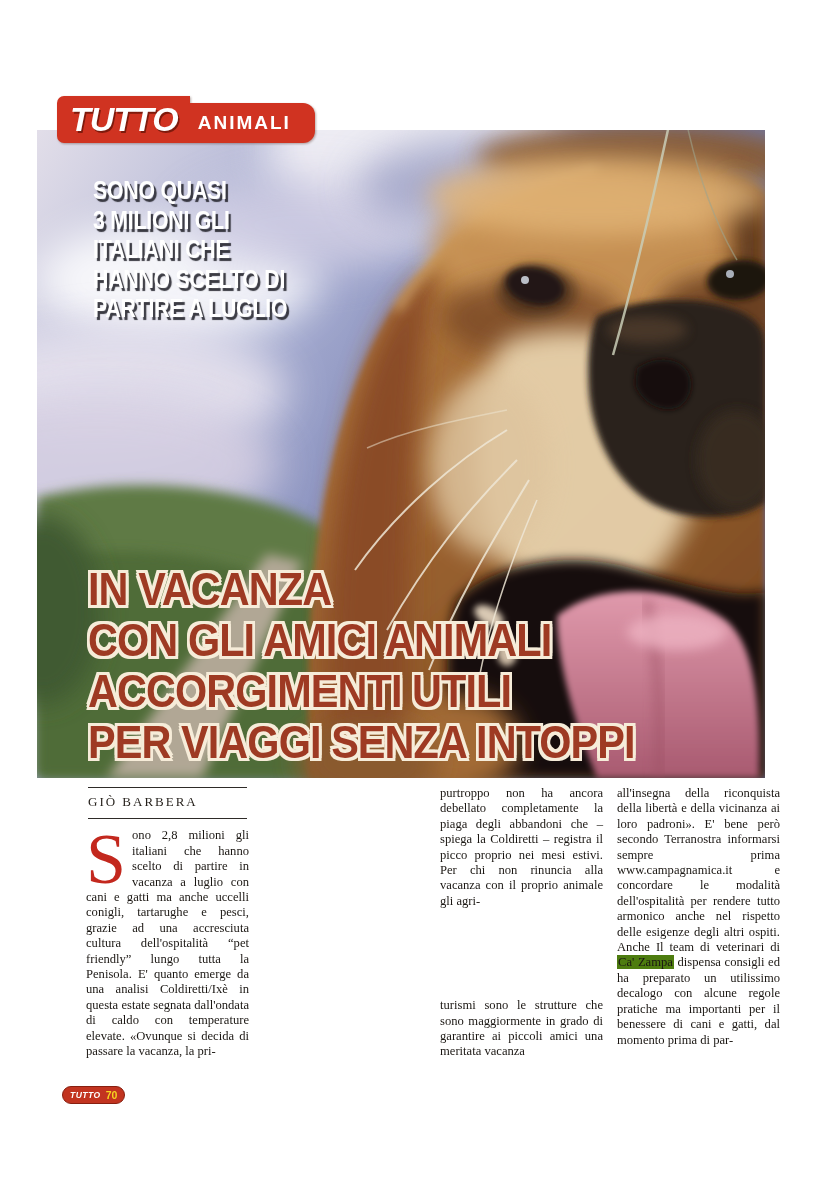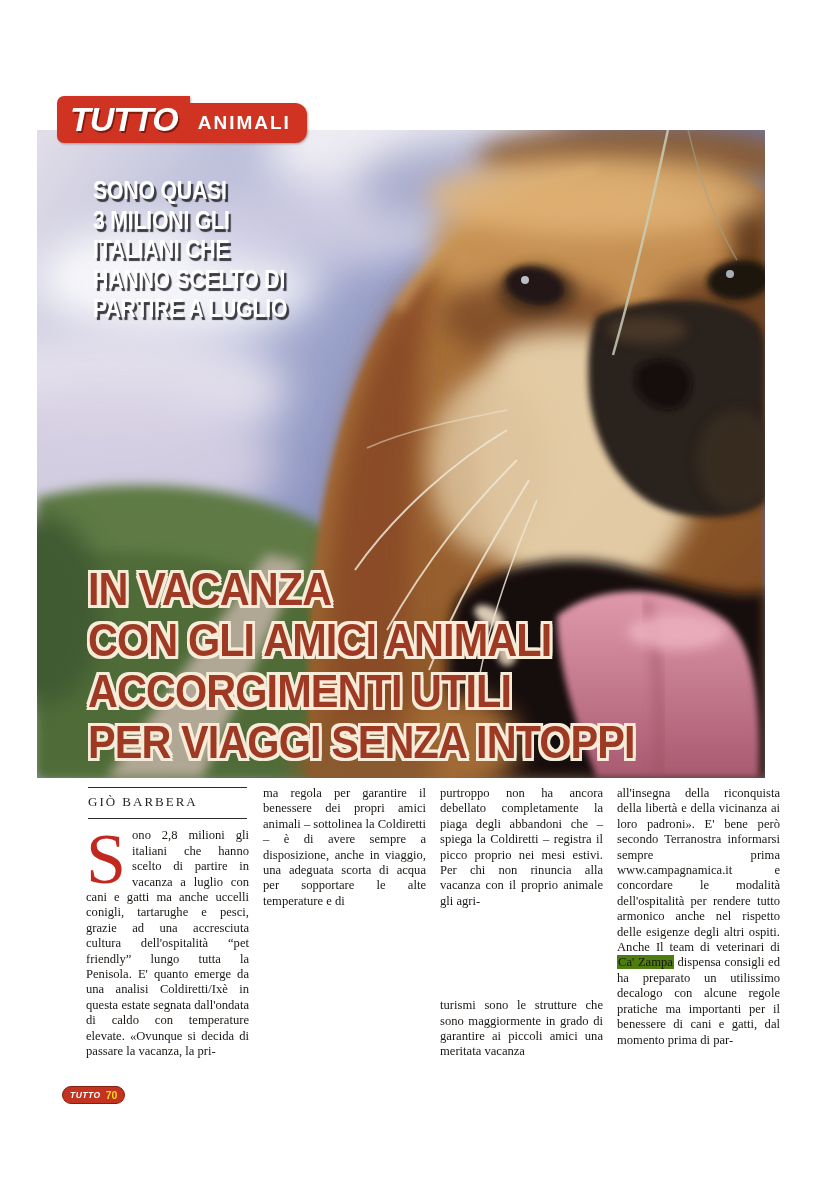--- a/index.html
+++ b/index.html
@@ -11,21 +11,21 @@
   .photo svg{display:block;}
 
   
   .logo{position:absolute;left:57px;top:96px;display:flex;align-items:flex-end;z-index:6;
         filter:drop-shadow(1px 1px 1px rgba(60,20,10,.35));}
   .logo-tutto{background:#d03321;color:#fff;height:47px;border-radius:7px 0 0 7px;
         font:900 34px/47px "Liberation Sans",sans-serif;font-style:italic;letter-spacing:-1px;
         padding:0 12px 0 13px;text-shadow:1.5px 1.5px 0 #7e1a0c;}
   .logo-animali{background:#d03321;color:#fff;height:40px;border-radius:2px 12px 12px 2px;
         font:700 19px/40px "Liberation Sans",sans-serif;letter-spacing:2px;
-        padding:0 16px 0 10px;margin-left:-2px;}
+        padding:0 24px 0 10px;margin-left:-2px;}
 
   
   .standfirst{position:absolute;left:93px;top:176px;z-index:5;color:#fff;
         font:800 26px/29.5px "Liberation Sans",sans-serif;letter-spacing:-0.3px;
         transform:scaleX(.82);transform-origin:left top;
         text-shadow:3px 3px 1px rgba(40,40,48,.9);}
 
   
   .headline{position:absolute;left:88px;top:564px;z-index:5;color:#9e3a23;
         font:800 46px/51px "Liberation Sans",sans-serif;letter-spacing:-1px;
@@ -199,21 +199,20 @@
     <div class="hl-line">ACCORGIMENTI UTILI</div>
     <div class="hl-line">PER VIAGGI SENZA INTOPPI</div>
   </div>
 
   <div class="article">
     <div class="col">
       <div class="byline">GIÒ BARBERA</div>
       <p style="margin:0"><span class="dropcap">S</span><span>ono 2,8 milioni gli italiani che hanno scelto di partire in vacanza a luglio con cani e gatti ma anche uccelli conigli, tartarughe e pesci, grazie ad una accresciuta cultura dell'ospitalità “pet friendly” lungo tutta la Penisola. E' quanto emerge da una analisi Coldiretti/Ixè in questa estate segnata dall'ondata di caldo con temperature elevate. «Ovunque si decida di passare la vacanza, la pri-</span></p>
     </div>
     <div class="col">
-      <p style="margin:0">ma regola per garantire il benessere dei propri amici animali – sottolinea la Coldiretti – è di avere sempre a disposizione, anche in viaggio, una adeguata scorta di acqua per sopportare le alte temperature e di</p>
       <div class="seg-spacer"></div>
     </div>
     <div class="col">
       <p style="margin:0">purtroppo non ha ancora debellato completamente la piaga degli abbandoni che – spiega la Coldiretti – registra il picco proprio nei mesi estivi. Per chi non rinuncia alla vacanza con il proprio animale gli agri-</p>
       <div class="seg-spacer"></div>
       <p style="margin:0">turismi sono le strutture che sono maggiormente in grado di garantire ai piccoli amici una meritata vacanza</p>
     </div>
     <div class="col">
       <p style="margin:0"><span>all'insegna della riconquista della libertà e della vicinanza ai loro padroni». E' bene però secondo Terranostra informarsi sempre prima www.campagnamica.it e concordare le modalità dell'ospitalità per rendere tutto armonico anche nel rispetto delle esigenze degli altri ospiti. Anche Il team di veterinari di </span><span class="hl-yellow">Ca' Zampa</span><span> dispensa consigli ed ha preparato un utilissimo decalogo con alcune regole pratiche ma importanti per il benessere di cani e gatti, dal momento prima di par-</span></p>
     </div>

